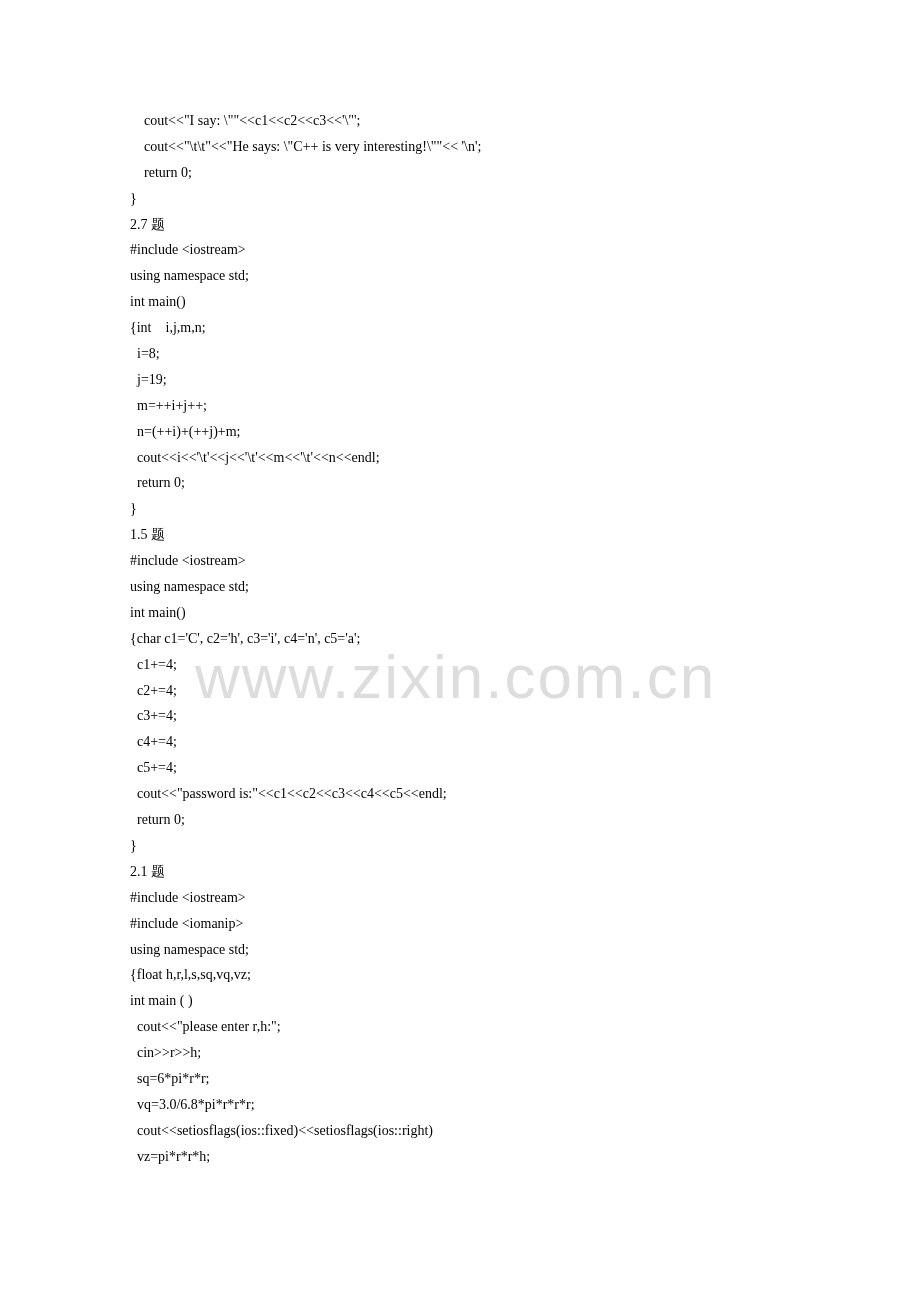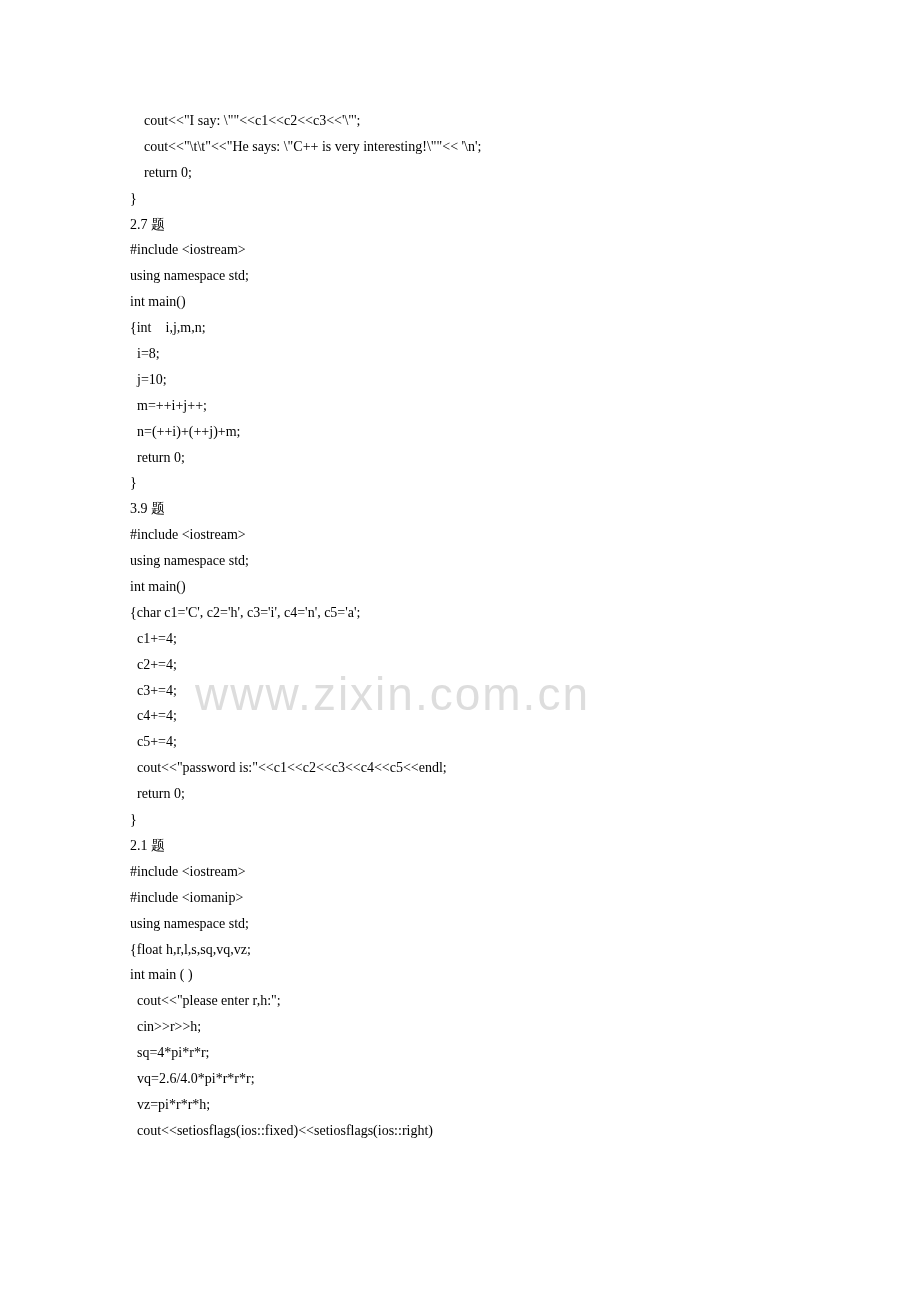--- a/index.html
+++ b/index.html
@@ -15,23 +15,23 @@
   .page {
     padding: 108px 130px 60px 130px;
     position: relative;
   }
   .code-line {
     white-space: pre;
     font-family: "Times New Roman", serif;
   }
   .watermark {
     position: absolute;
-    top: 652px;
+    top: 620px;
     left: 195px;
-    font-size: 46px;
+    font-size: 62px;
     font-weight: 400;
     color: rgba(180, 180, 180, 0.45);
     letter-spacing: 2px;
     font-family: Arial, sans-serif;
     pointer-events: none;
     z-index: 0;
   }
   .content {
     position: relative;
     z-index: 1;
@@ -46,44 +46,45 @@
     <div class="code-line">    cout&lt;&lt;"I say: \""&lt;&lt;c1&lt;&lt;c2&lt;&lt;c3&lt;&lt;'\"';</div>
     <div class="code-line">    cout&lt;&lt;"\t\t"&lt;&lt;"He says: \"C++ is very interesting!\""&lt;&lt; '\n';</div>
     <div class="code-line">    return 0;</div>
     <div class="code-line">}</div>
     <div class="code-line">2.7 题</div>
     <div class="code-line">#include &lt;iostream&gt;</div>
     <div class="code-line">using namespace std;</div>
     <div class="code-line">int main()</div>
     <div class="code-line">{int    i,j,m,n;</div>
     <div class="code-line">  i=8;</div>
-    <div class="code-line">  j=10;</div>
+    <div class="code-line">  j=19;</div>
     <div class="code-line">  m=++i+j++;</div>
     <div class="code-line">  n=(++i)+(++j)+m;</div>
+    <div class="code-line">  cout&lt;&lt;i&lt;&lt;'\t'&lt;&lt;j&lt;&lt;'\t'&lt;&lt;m&lt;&lt;'\t'&lt;&lt;n&lt;&lt;endl;</div>
     <div class="code-line">  return 0;</div>
     <div class="code-line">}</div>
-    <div class="code-line">3.9 题</div>
+    <div class="code-line">1.5 题</div>
     <div class="code-line">#include &lt;iostream&gt;</div>
     <div class="code-line">using namespace std;</div>
     <div class="code-line">int main()</div>
     <div class="code-line">{char c1='C', c2='h', c3='i', c4='n', c5='a';</div>
     <div class="code-line">  c1+=4;</div>
     <div class="code-line">  c2+=4;</div>
     <div class="code-line">  c3+=4;</div>
     <div class="code-line">  c4+=4;</div>
     <div class="code-line">  c5+=4;</div>
     <div class="code-line">  cout&lt;&lt;"password is:"&lt;&lt;c1&lt;&lt;c2&lt;&lt;c3&lt;&lt;c4&lt;&lt;c5&lt;&lt;endl;</div>
     <div class="code-line">  return 0;</div>
     <div class="code-line">}</div>
     <div class="code-line">2.1 题</div>
     <div class="code-line">#include &lt;iostream&gt;</div>
     <div class="code-line">#include &lt;iomanip&gt;</div>
     <div class="code-line">using namespace std;</div>
     <div class="code-line">{float h,r,l,s,sq,vq,vz;</div>
     <div class="code-line">int main ( )</div>
     <div class="code-line">  cout&lt;&lt;"please enter r,h:";</div>
     <div class="code-line">  cin&gt;&gt;r&gt;&gt;h;</div>
-    <div class="code-line">  sq=4*pi*r*r;</div>
-    <div class="code-line">  vq=2.6/4.0*pi*r*r*r;</div>
+    <div class="code-line">  sq=6*pi*r*r;</div>
+    <div class="code-line">  vq=3.0/6.8*pi*r*r*r;</div>
+    <div class="code-line">  cout&lt;&lt;setiosflags(ios::fixed)&lt;&lt;setiosflags(ios::right)</div>
     <div class="code-line">  vz=pi*r*r*h;</div>
-    <div class="code-line">  cout&lt;&lt;setiosflags(ios::fixed)&lt;&lt;setiosflags(ios::right)</div>
   </div>
 </div>
 
 </body></html>

